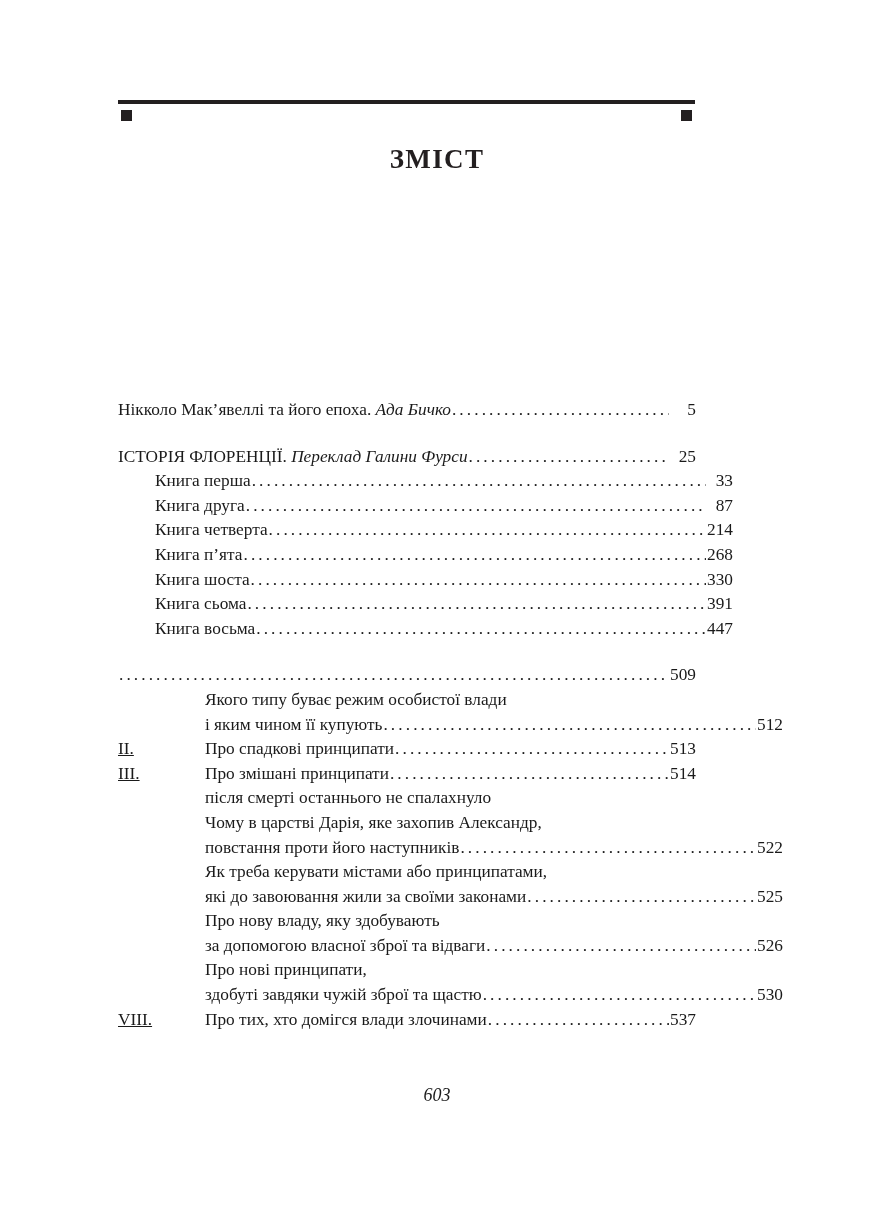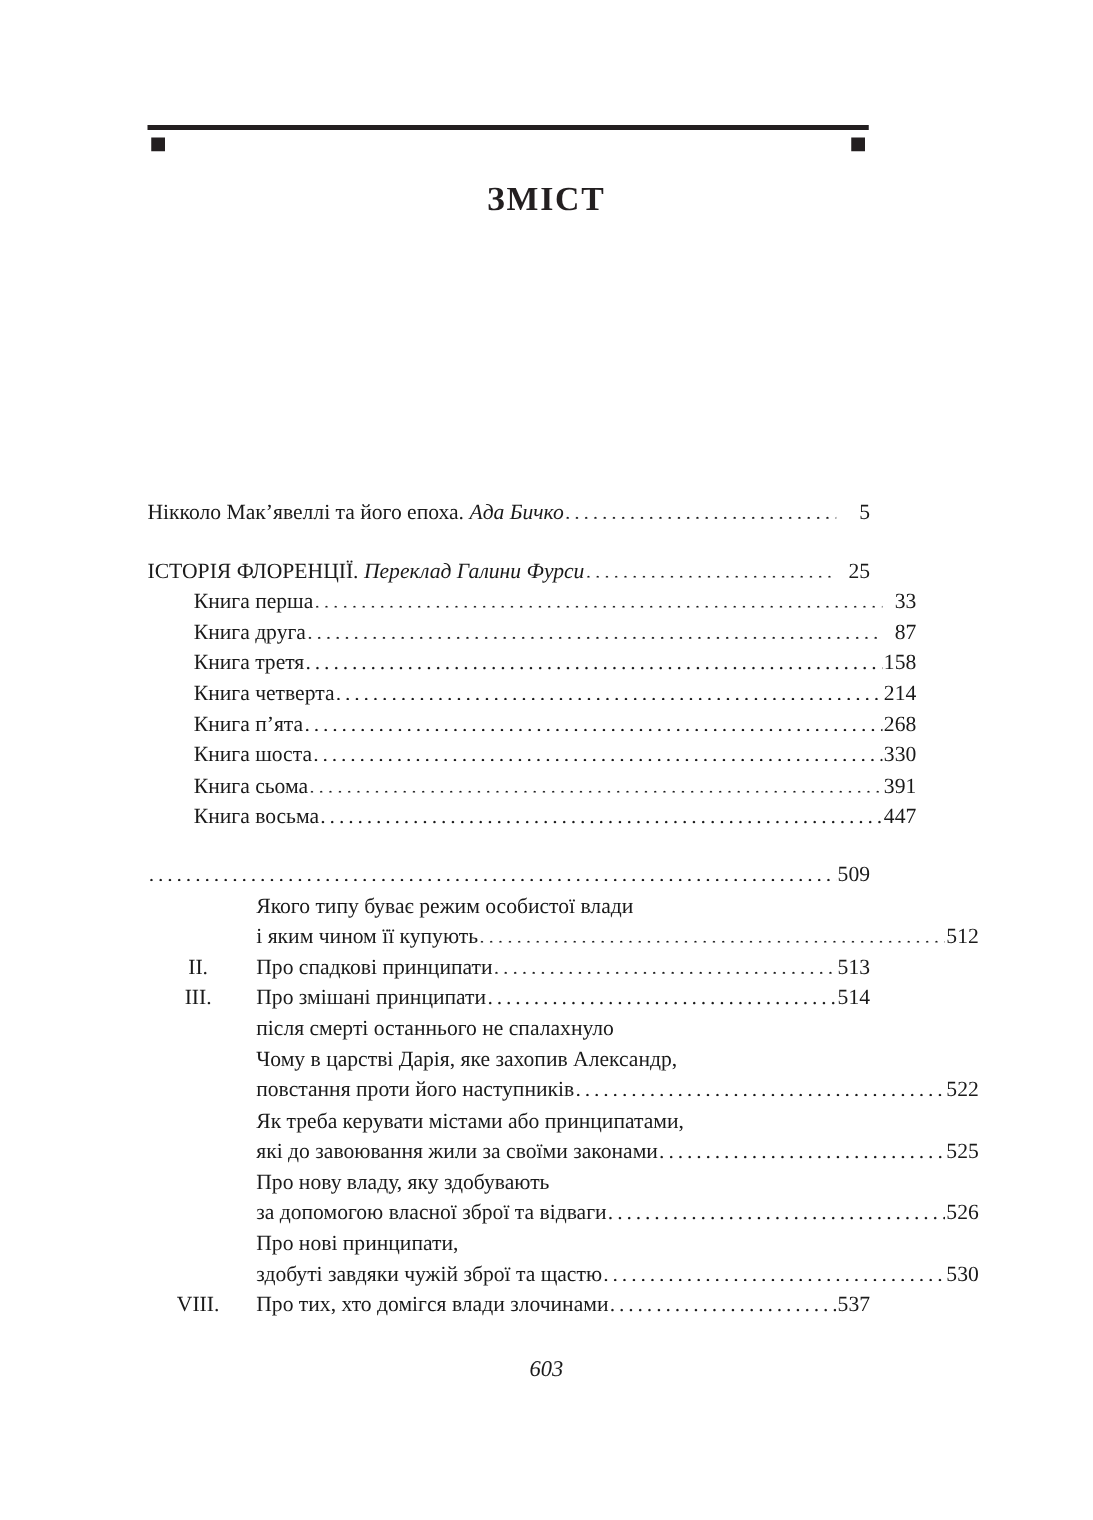--- a/index.html
+++ b/index.html
@@ -81,23 +81,24 @@
     display: flex;
     align-items: baseline;
     width: 100%;
     white-space: nowrap;
   }
   .toc-row.indent-book  { padding-left: 37px; }
 
   .rn {
     flex: 0 0 auto;
     width: 87px;
-    text-align: center;
+    text-align: left;
     padding-right: 6px;
     box-sizing: border-box;
+    text-decoration: underline;
   }
   .ch-text {
     flex: 0 0 auto;
     padding-left: 0;
   }
   .row-label {
     flex: 0 0 auto;
   }
   .row-label .ital {
     font-style: italic;
@@ -184,25 +185,20 @@
         <span class="row-label">Книга перша</span>
         <span class="leader"></span>
         <span class="pageno">33</span>
       </div>
       <div class="toc-row indent-book">
         <span class="row-label">Книга друга</span>
         <span class="leader"></span>
         <span class="pageno">87</span>
       </div>
       <div class="toc-row indent-book">
-        <span class="row-label">Книга третя</span>
-        <span class="leader"></span>
-        <span class="pageno">158</span>
-      </div>
-      <div class="toc-row indent-book">
         <span class="row-label">Книга четверта</span>
         <span class="leader"></span>
         <span class="pageno">214</span>
       </div>
       <div class="toc-row indent-book">
         <span class="row-label">Книга п’ята</span>
         <span class="leader"></span>
         <span class="pageno">268</span>
       </div>
       <div class="toc-row indent-book">

